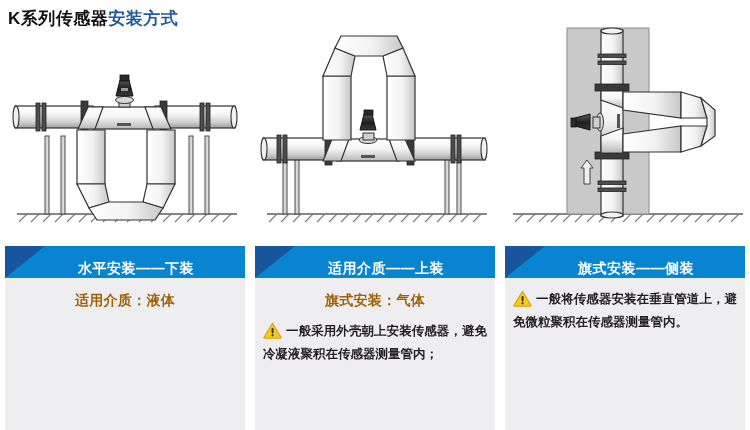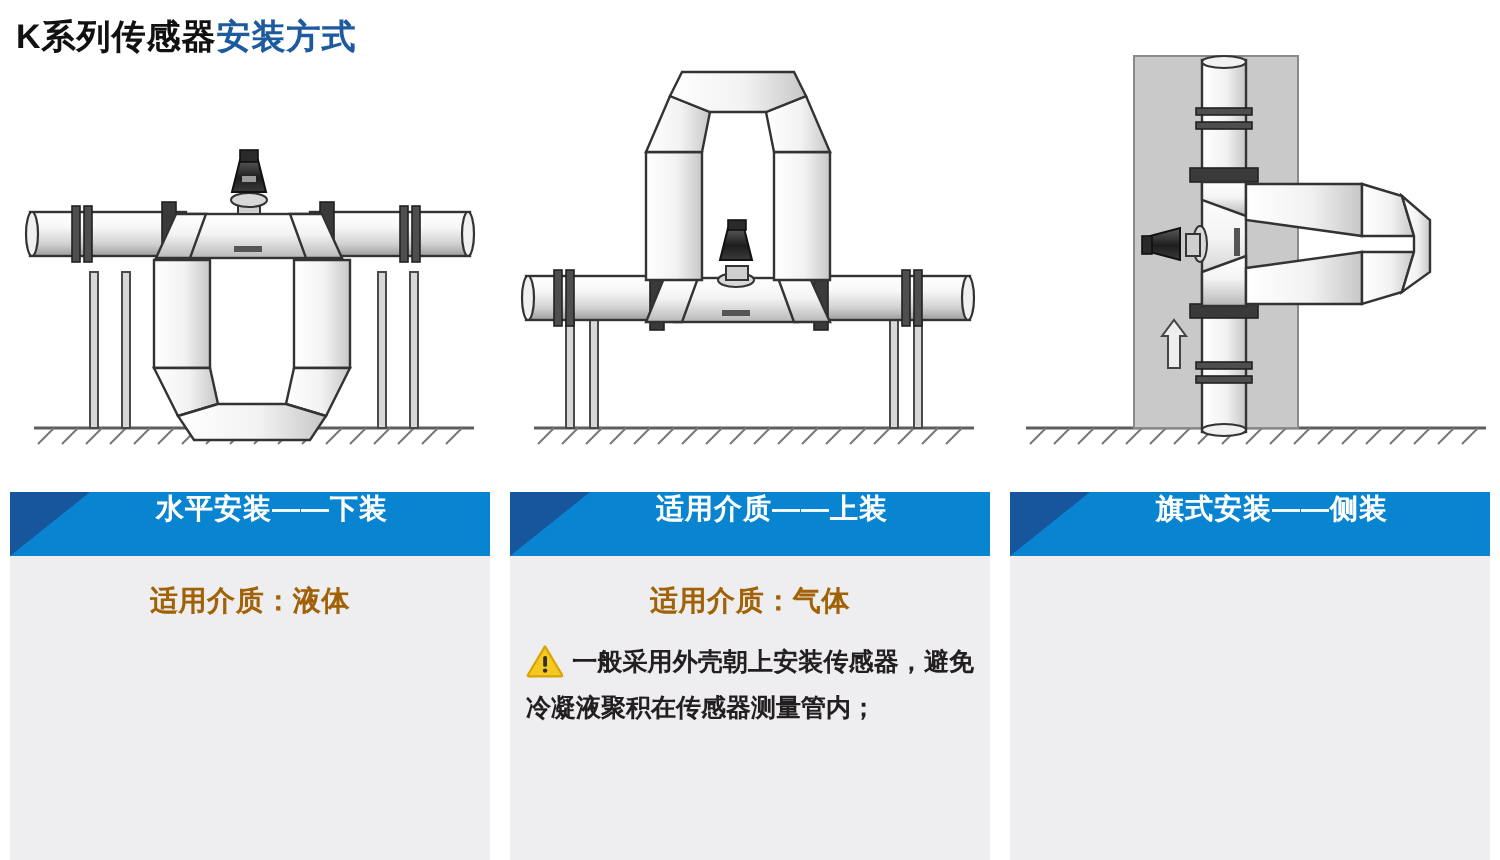--- a/index.html
+++ b/index.html
@@ -30,21 +30,21 @@
   .card {
     position: absolute; top: 0; width: 240px; height: 184px;
     background: #eeeef0; overflow: hidden;
   }
   .card.c1 { left: 5px; }
   .card.c2 { left: 255px; }
   .card.c3 { left: 505px; }
 
   .card-head {
     position: relative; height: 32px; background: #0884d0;
-    display: flex; align-items: flex-start; justify-content: center;
+    display: flex; align-items: flex-end; justify-content: center;
   }
   .card-head .corner {
     position: absolute; left: 0; top: 0;
     width: 0; height: 0;
     border-top: 32px solid #17559c;
     border-right: 40px solid transparent;
   }
   .card-head .htext {
     position: relative; z-index: 2;
     color: #ffffff; font-size: 14px; font-weight: bold;
@@ -330,32 +330,41 @@
         <span class="htext">水平安装——下装</span>
       </div>
       <div class="medium">适用介质：液体</div>
     </div>
 
     <div class="card c2">
       <div class="card-head">
         <span class="corner"></span>
         <span class="htext">适用介质——上装</span>
       </div>
-      <div class="medium">适用介质：气体</div>
+      <div class="medium">旗式安装：气体</div>
       <div class="note">
         <span class="warn-icon">
           <svg width="19" height="17" viewBox="0 0 19 17">
             <path d="M9.5 1.2 L18 15.4 Q18.4 16.2 17.5 16.2 L1.5 16.2 Q0.6 16.2 1 15.4 Z" fill="#f6c822" stroke="#d8a400" stroke-width="1.1" stroke-linejoin="round"></path>
             <rect x="8.6" y="6" width="1.9" height="5.4" rx=".8" fill="#33302a"></rect>
             <circle cx="9.55" cy="13.3" r="1.1" fill="#33302a"></circle>
           </svg>
         </span><span>一般采用外壳朝上安装传感器，避免冷凝液聚积在传感器测量管内；</span>
       </div>
     </div>
 
     <div class="card c3">
       <div class="card-head">
         <span class="corner"></span>
         <span class="htext">旗式安装——侧装</span>
       </div>
+      <div class="note">
+        <span class="warn-icon">
+          <svg width="19" height="17" viewBox="0 0 19 17">
+            <path d="M9.5 1.2 L18 15.4 Q18.4 16.2 17.5 16.2 L1.5 16.2 Q0.6 16.2 1 15.4 Z" fill="#f6c822" stroke="#d8a400" stroke-width="1.1" stroke-linejoin="round"></path>
+            <rect x="8.6" y="6" width="1.9" height="5.4" rx=".8" fill="#33302a"></rect>
+            <circle cx="9.55" cy="13.3" r="1.1" fill="#33302a"></circle>
+          </svg>
+        </span><span>一般将传感器安装在垂直管道上，避免微粒聚积在传感器测量管内。</span>
+      </div>
     </div>
   </div>
 </div>
 
 </body></html>

